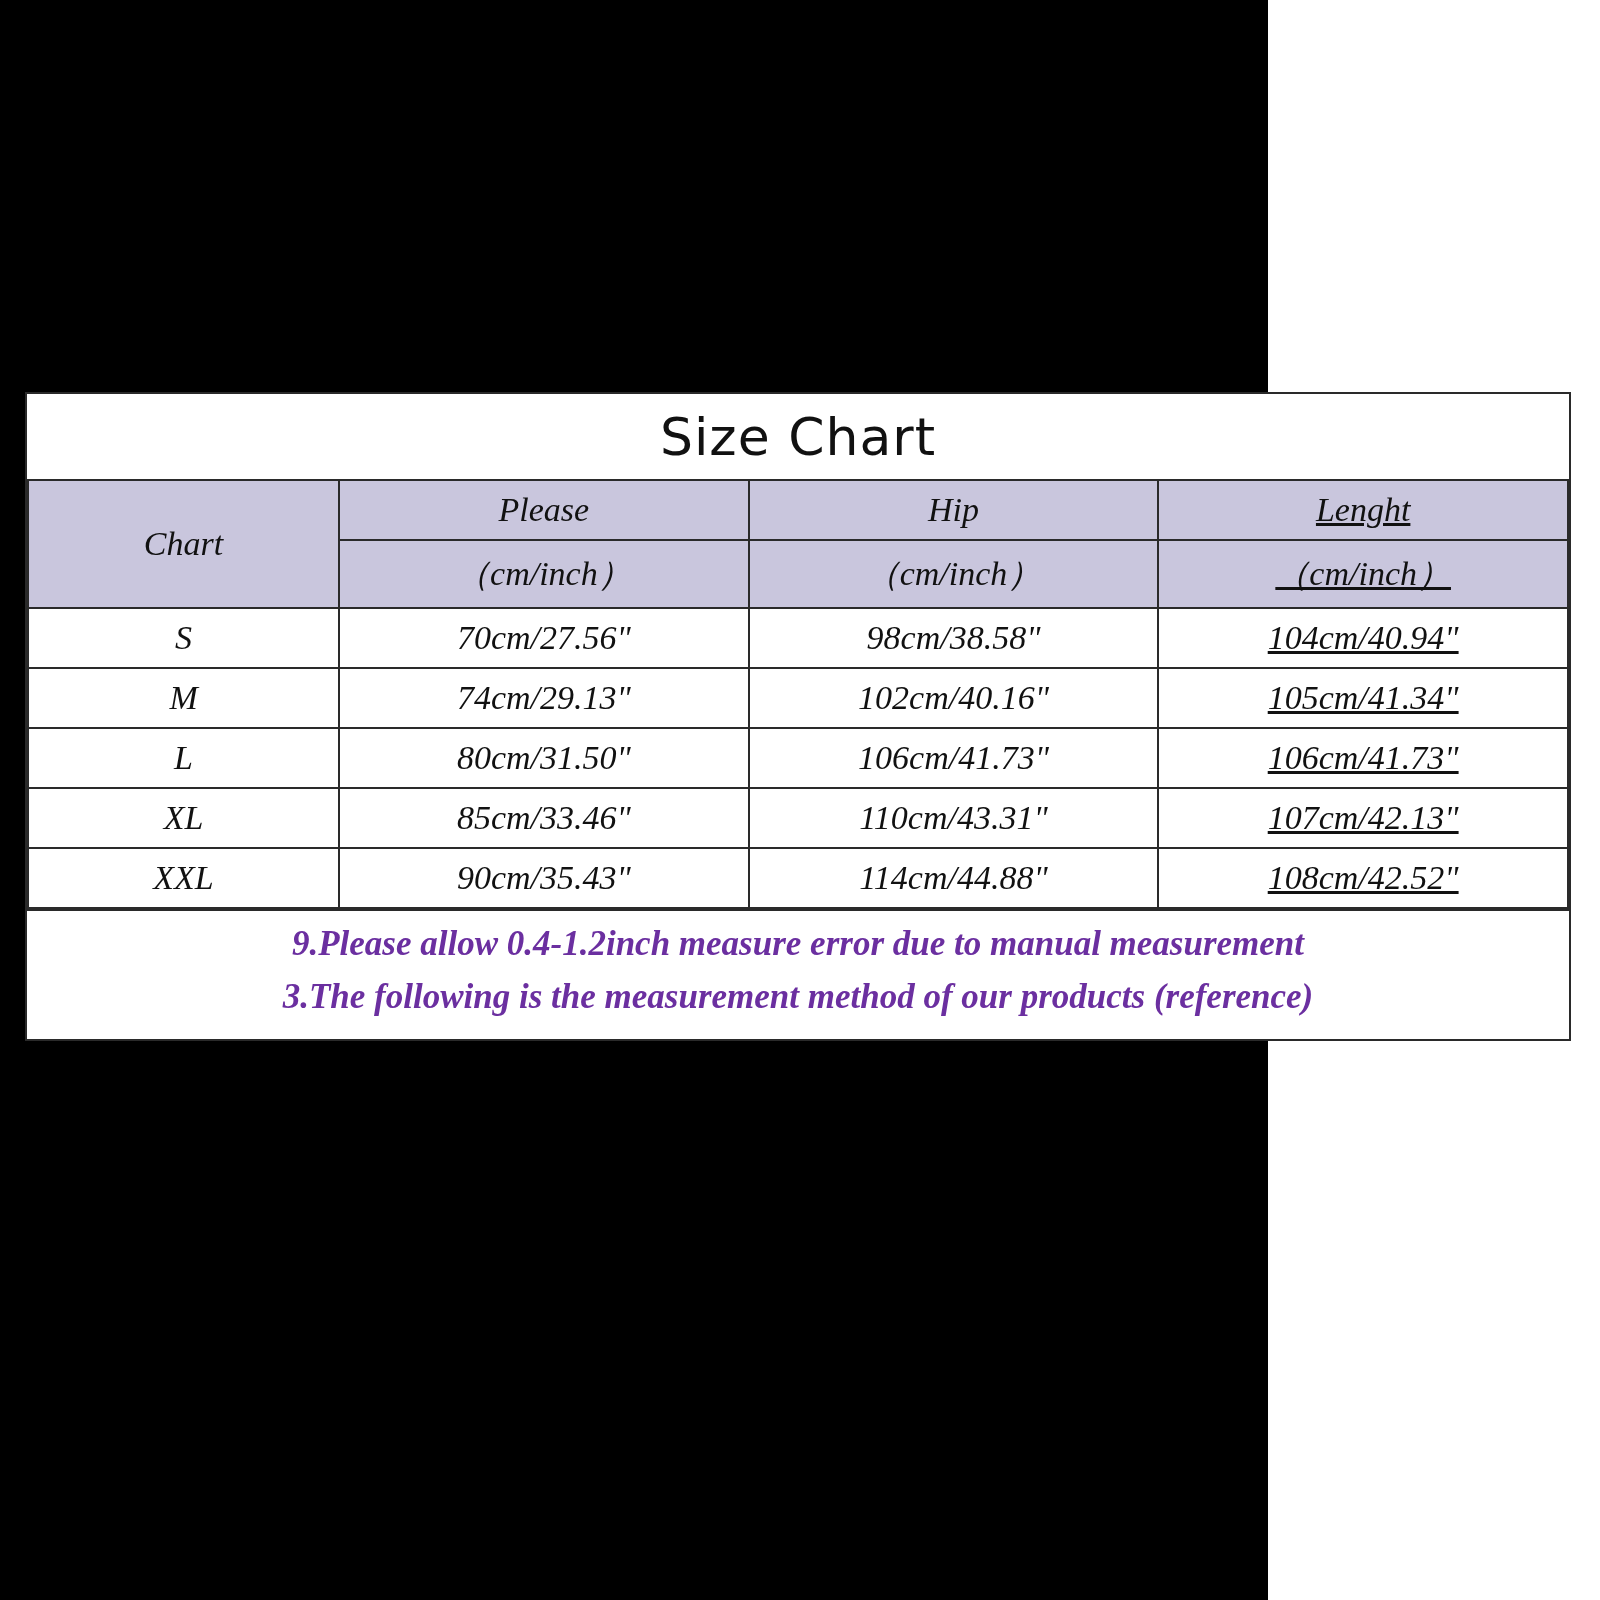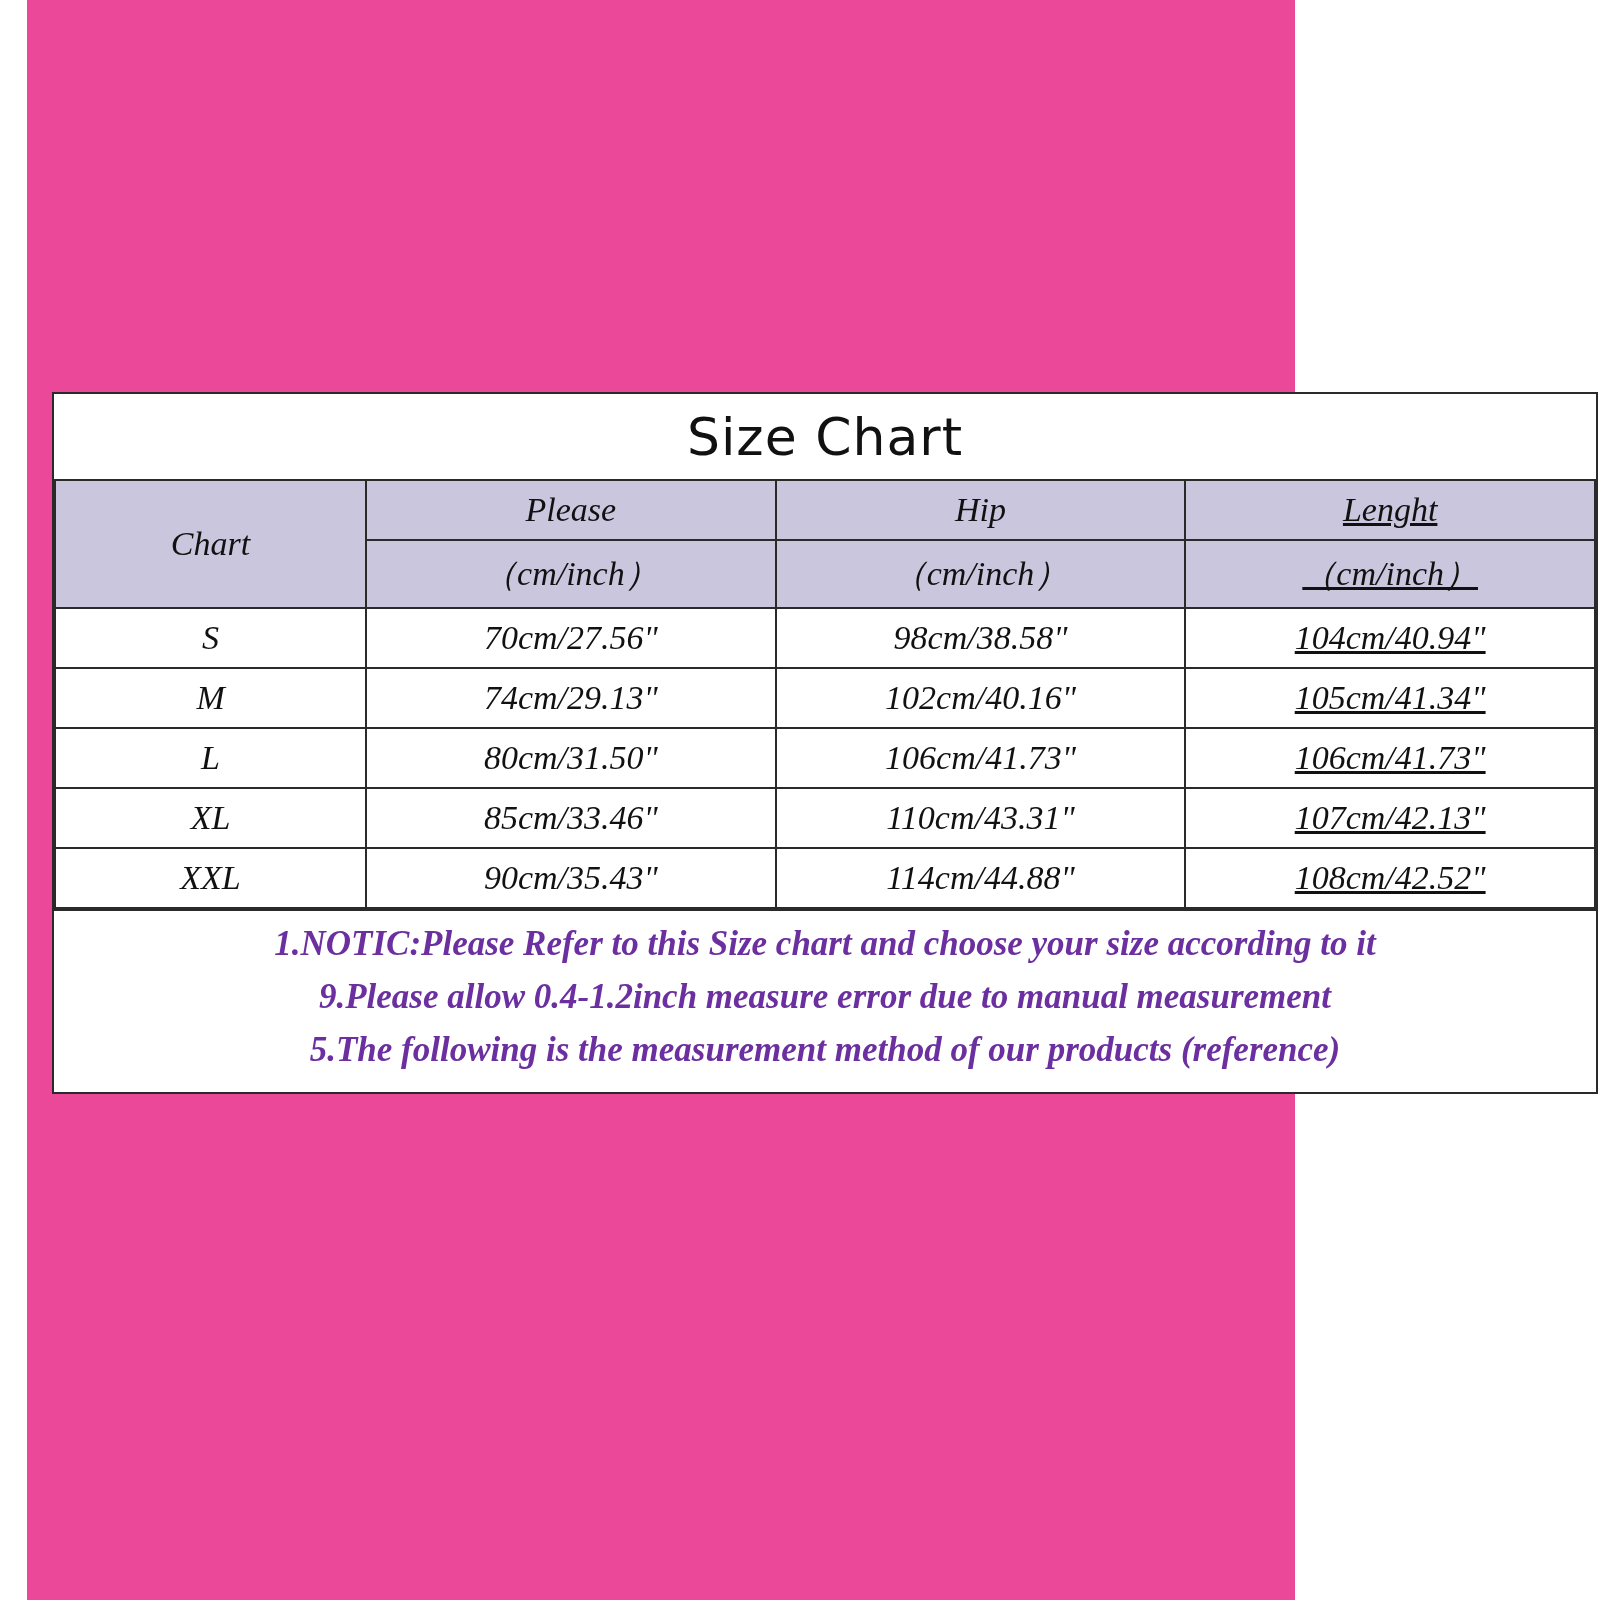--- a/index.html
+++ b/index.html
@@ -10,22 +10,21 @@
     height: 1600px;
     overflow: hidden;
   }
   body {
     font-family: "Liberation Serif", serif;
   }
   .page {
     position: relative;
     width: 1268px;
     height: 1600px;
-    background: #ec4899;
-    margin-left: 27px;
+    background: #000000;
   }
   .chart-wrap {
     position: absolute;
     left: 25px;
     top: 392px;
     width: 1546px;
     border: 2px solid #2a2a2a;
     box-sizing: border-box;
     background: #ffffff;
   }
@@ -140,19 +139,18 @@
         <tr>
           <td class="body-cell no-left-border">XXL</td>
           <td class="body-cell">90cm/35.43"</td>
           <td class="body-cell">114cm/44.88"</td>
           <td class="body-cell no-right-border">108cm/42.52"</td>
         </tr>
       </tbody>
     </table>
 
     <div class="notes">
-      <div class="note-line">1.NOTIC:Please Refer to this Size chart and choose your size according to it</div>
       <div class="note-line">9.Please allow 0.4-1.2inch measure error due to manual measurement</div>
-      <div class="note-line">5.The following is the measurement method of our products (reference)</div>
+      <div class="note-line">3.The following is the measurement method of our products (reference)</div>
     </div>
 
   </div>
 </div>
 
 </body></html>

